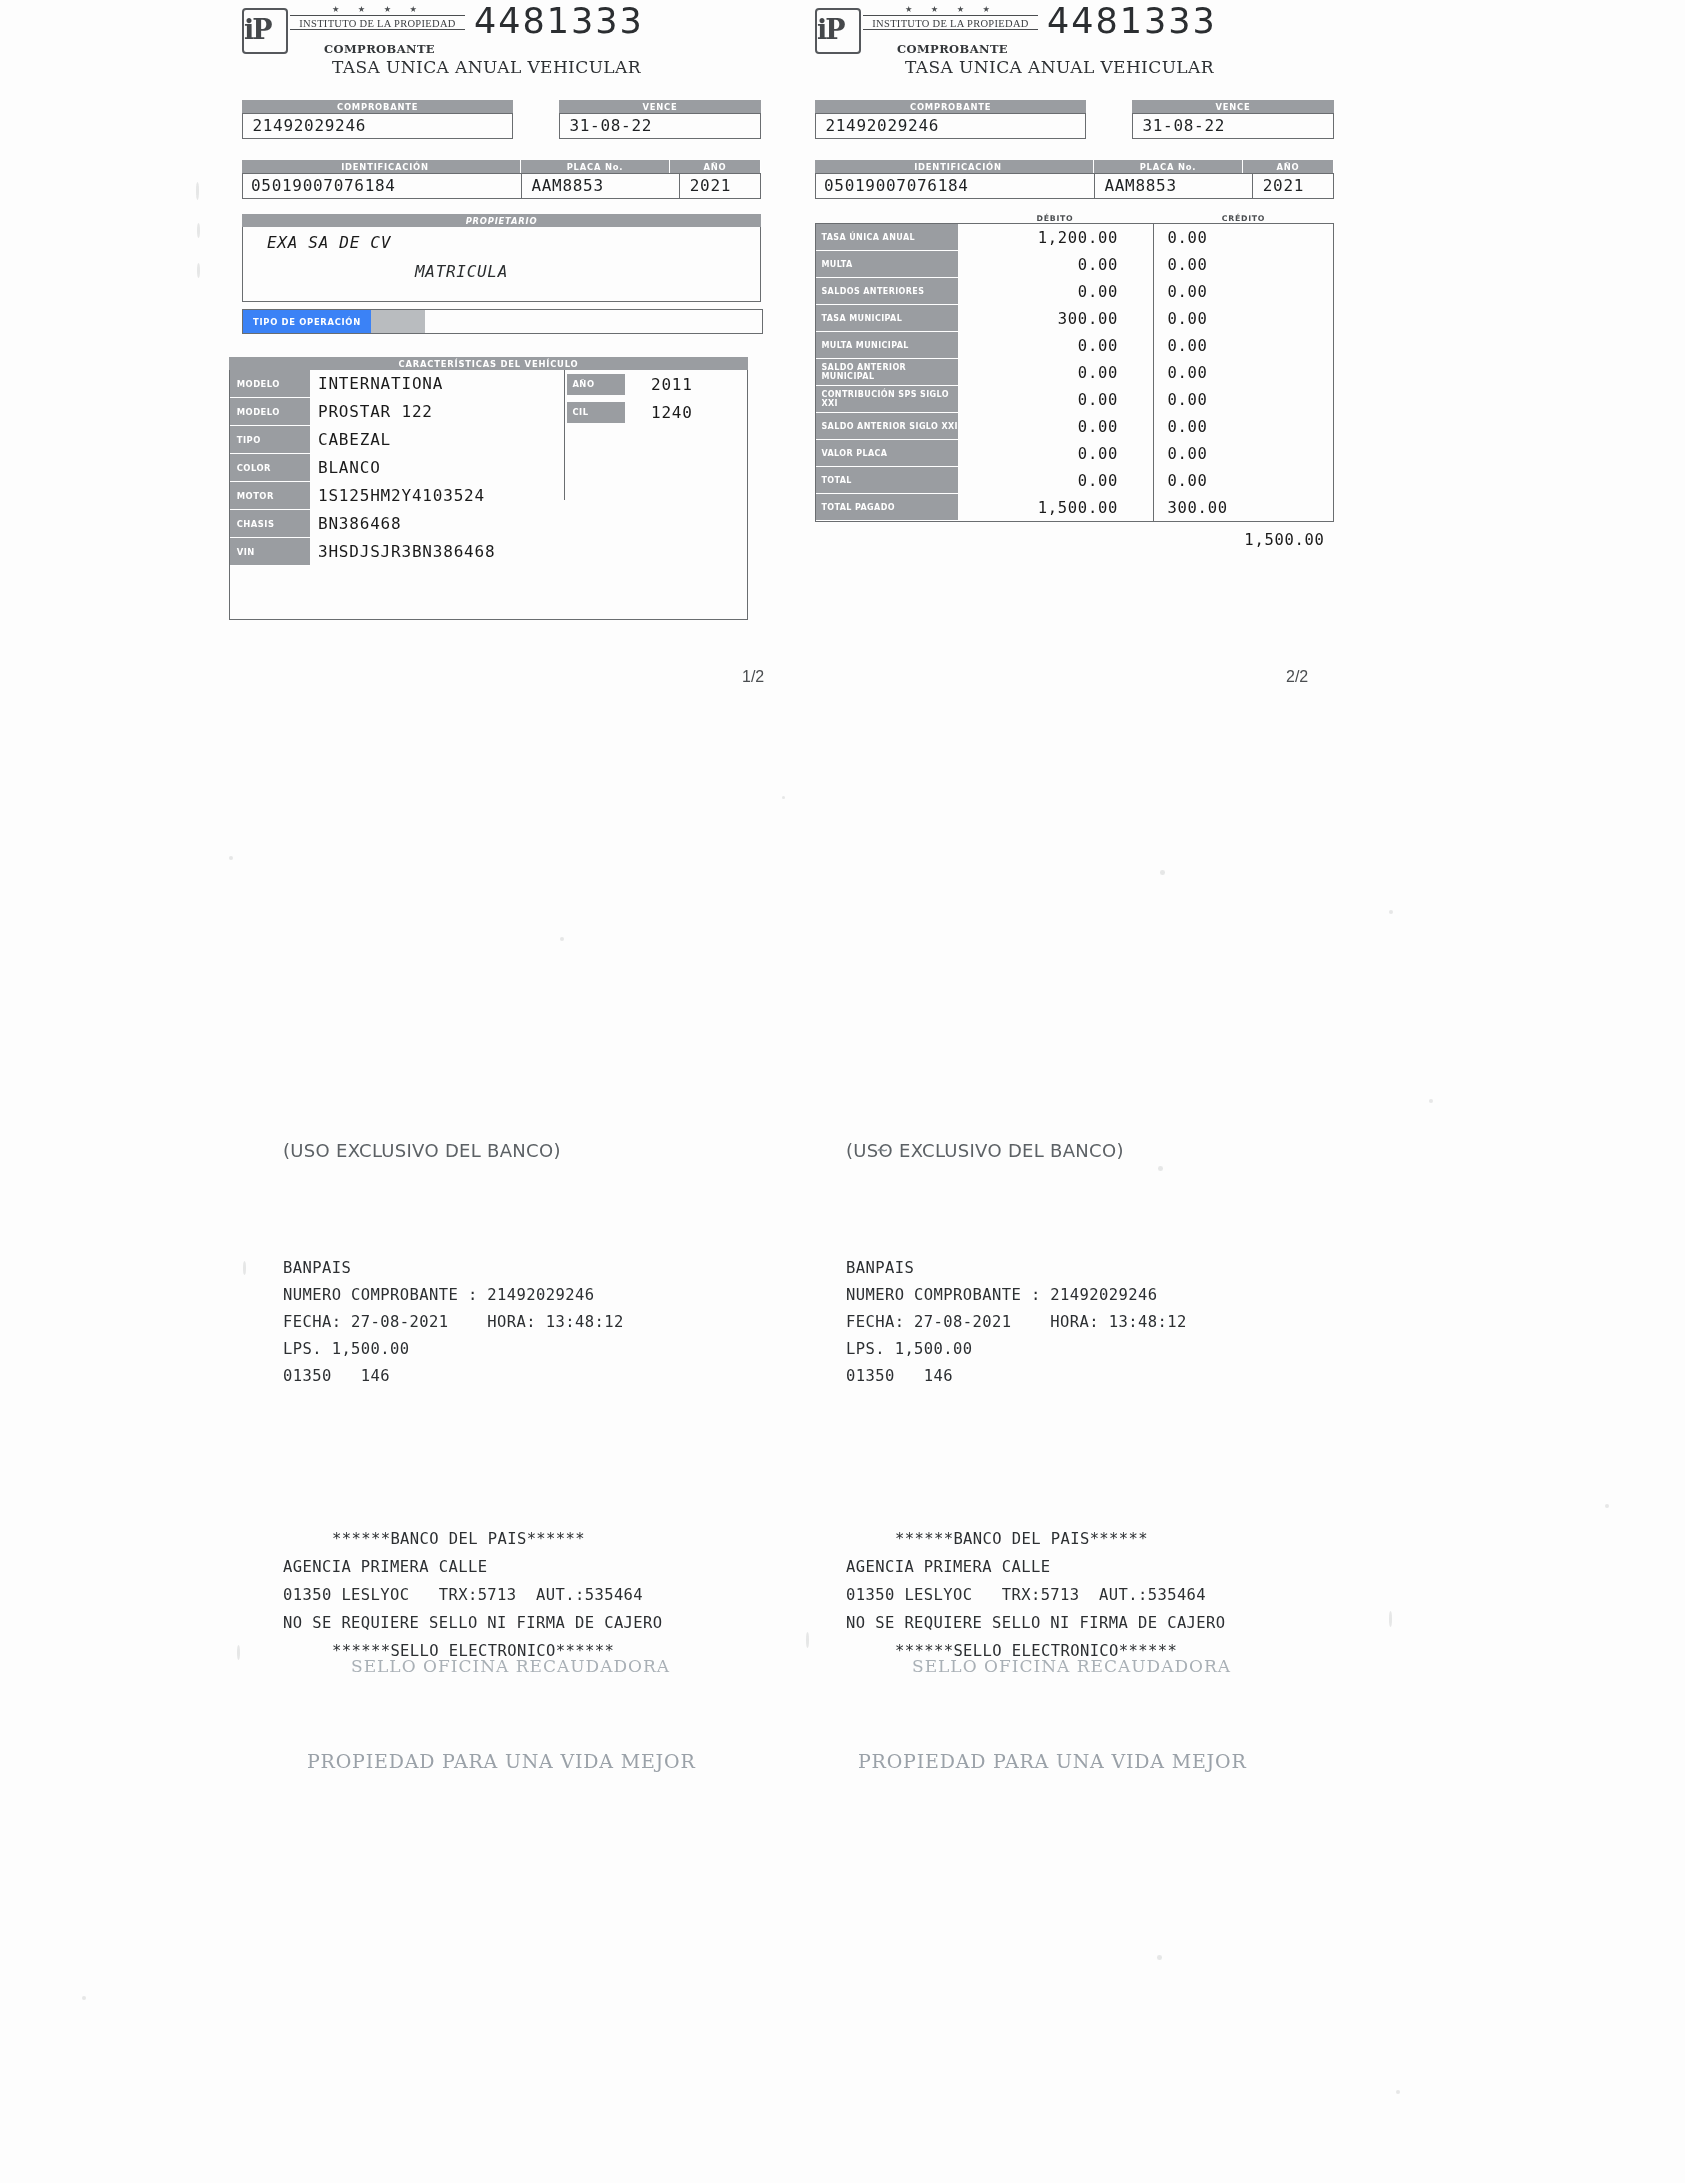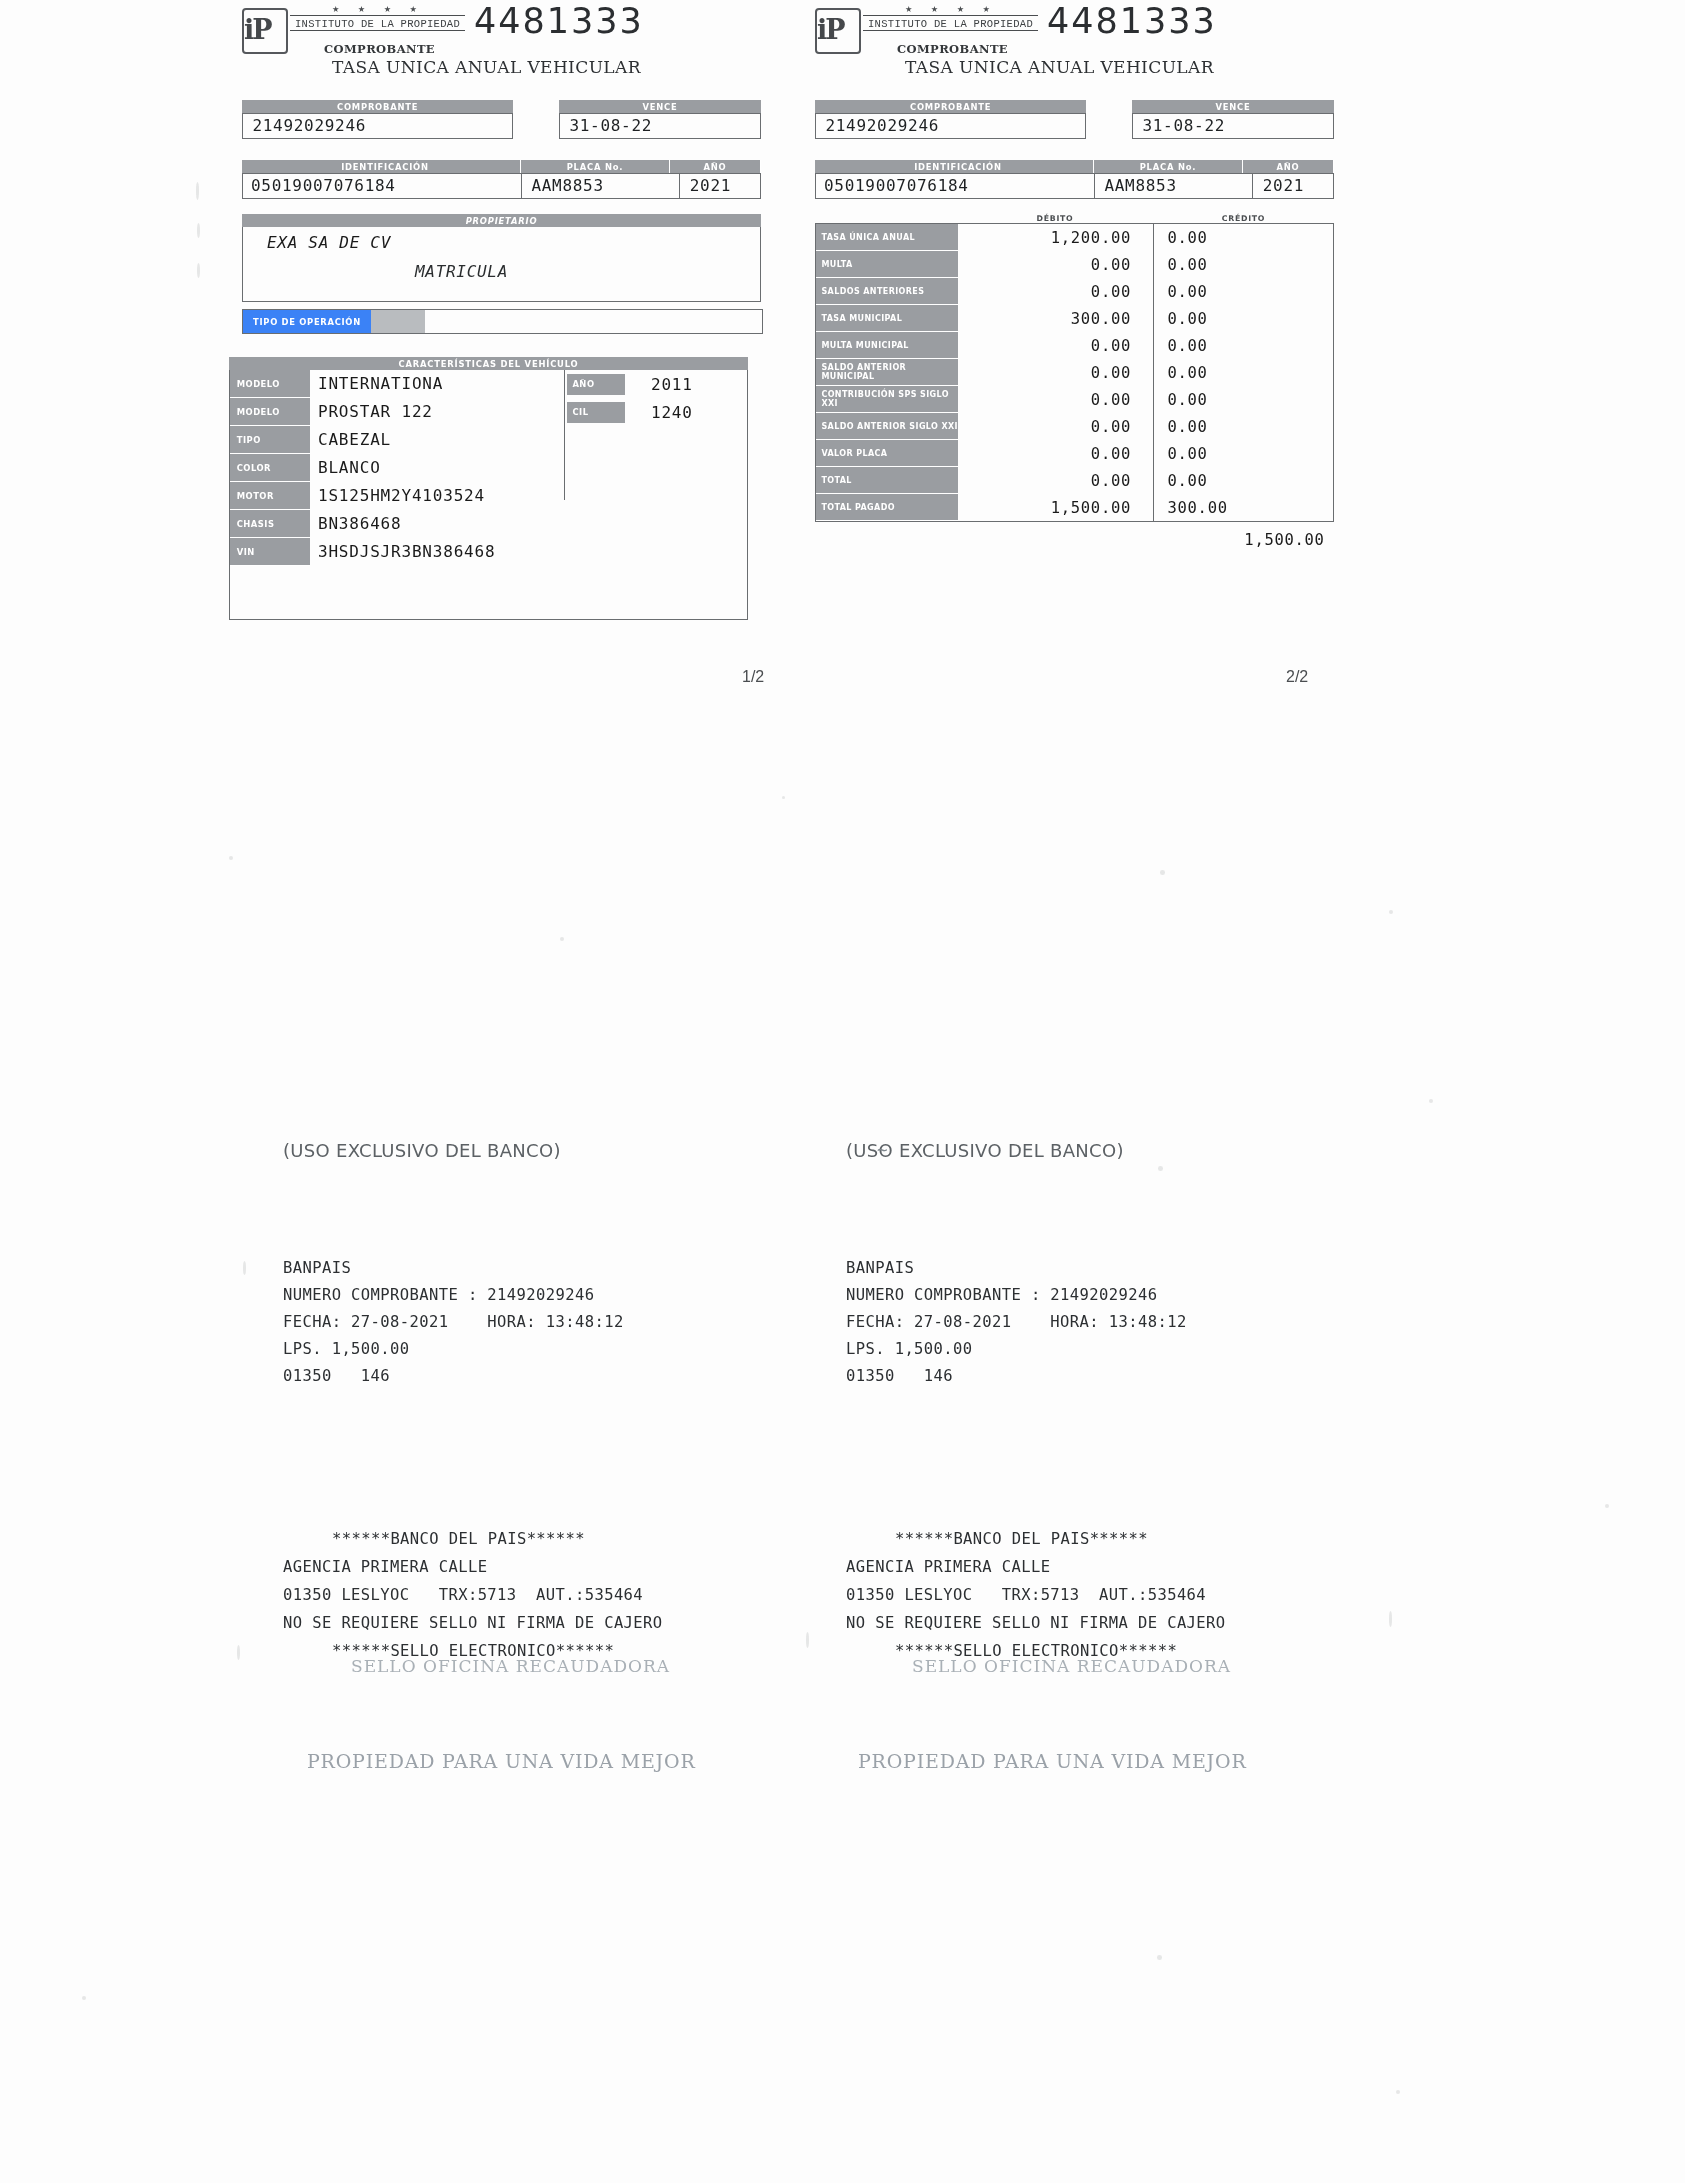--- a/index.html
+++ b/index.html
@@ -63,21 +63,21 @@
     width: 175px;
     text-align: center;
   }
   .stars {
     font-size: 11.5px;
     letter-spacing: 6px;
     color: #4a4d50;
     line-height: 9.4px;
   }
   .inst-name {
-    font-family: Liberation Mono, monospace;
+    font-family: Liberation Serif, serif;
     font-size: 10.5px;
     letter-spacing: 0.3px;
     color: #3d4043;
     border-top: 0.7px solid #4a4d50;
     border-bottom: 0.7px solid #4a4d50;
     margin-top: 2px;
     padding: 1.3px 0 0.7px;
   }
   .folio {
     position: absolute;
@@ -340,21 +340,21 @@
     border-bottom: 1.3px solid #fff;
   }
   .amts .ad {
     flex: 0 0 196px;
     border-right: 1.1px solid #6a6d70;
     font-size: 15.5px;
     letter-spacing: 0.7px;
     display: flex;
     align-items: center;
     justify-content: flex-end;
-    padding-right: 22px;
+    padding-right: 35px;
     box-sizing: border-box;
   }
   .amts .ac {
     flex: 1;
     font-size: 15.5px;
     letter-spacing: 0.7px;
     display: flex;
     align-items: center;
     justify-content: flex-start;
     padding-left: 13.5px;

